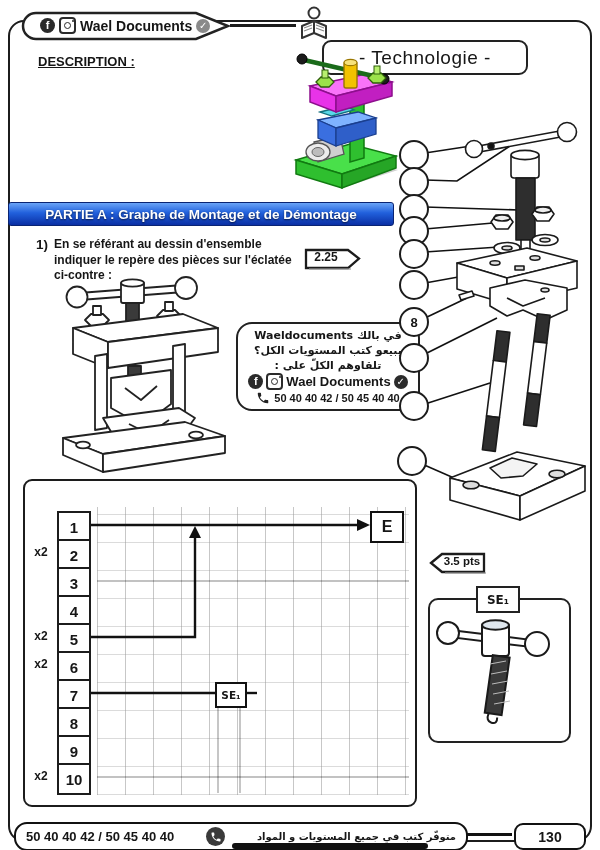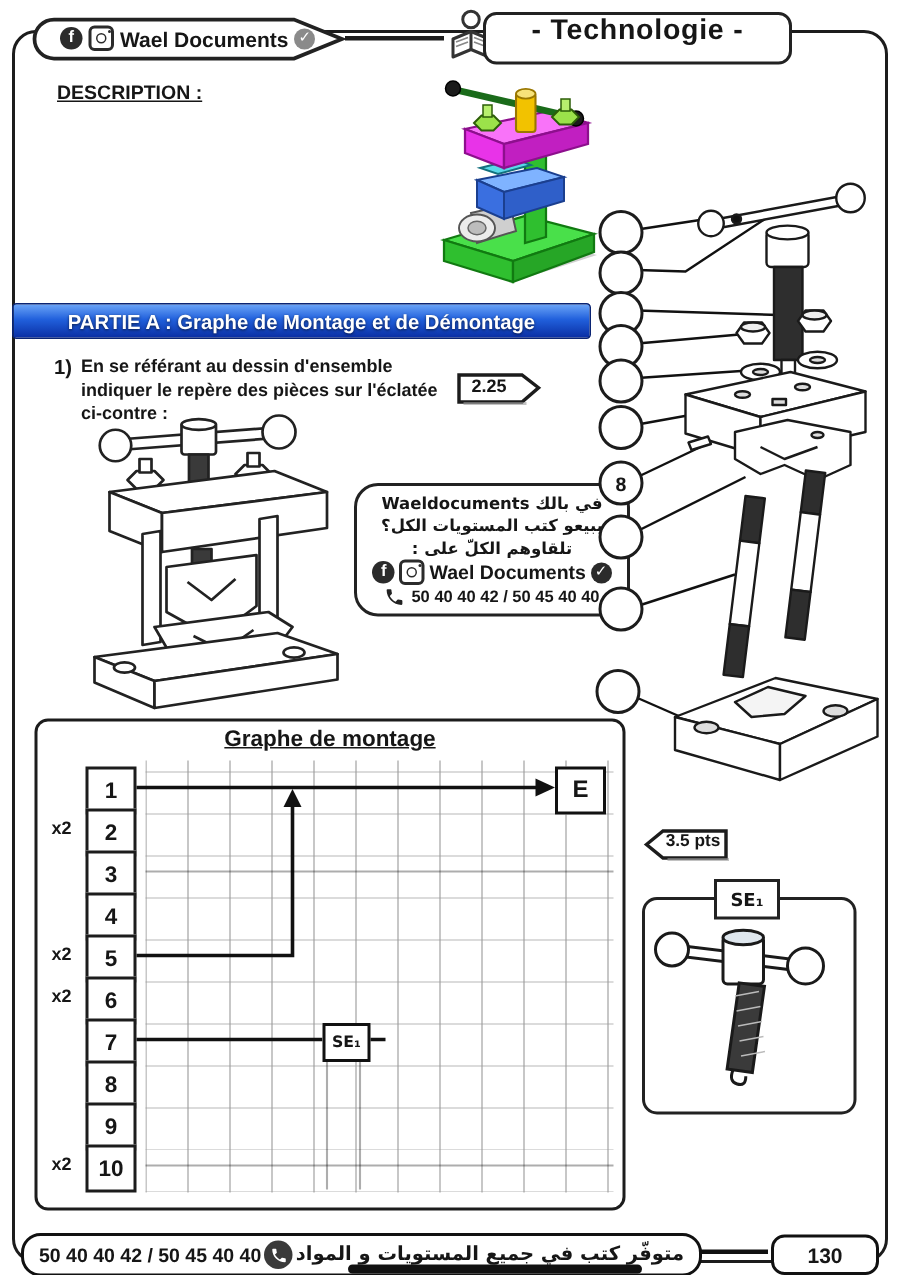--- a/index.html
+++ b/index.html
@@ -9,22 +9,22 @@
   .frame{border:2px solid #1c1c1c;border-radius:16px;}
   
   .brandtxt{font-weight:bold;font-size:14px;white-space:nowrap;}
   .fb{display:inline-flex;align-items:center;justify-content:center;width:15px;height:15px;border-radius:50%;
       background:#2b2b2b;color:#fff;font-weight:bold;font-size:11px;line-height:1;}
   .ig{display:inline-block;width:13px;height:13px;border:2px solid #2b2b2b;border-radius:4px;position:relative;}
   .ig:before{content:"";position:absolute;left:3px;top:3px;width:5px;height:5px;border:1.6px solid #2b2b2b;border-radius:50%;}
   .ig:after{content:"";position:absolute;right:0.5px;top:0.5px;width:2px;height:2px;background:#2b2b2b;border-radius:50%;}
   .vbadge{display:inline-flex;align-items:center;justify-content:center;width:14px;height:14px;border-radius:50%;
       background:#8a8a8a;color:#fff;font-size:10px;line-height:1;font-family:"DejaVu Sans",sans-serif;}
-  .titlebox{border:2.5px solid #222;border-radius:9px;background:#fff;display:flex;justify-content:center;
-      font-weight:bold;font-size:19px;letter-spacing:.5px;}
+  .titlebox{border:2.5px solid #222;border-radius:9px;background:#fff;display:flex;align-items:center;justify-content:center;
+      font-weight:normal;font-size:19px;letter-spacing:.5px;margin-top:32px;}
   
   .h-ul{font-weight:bold;font-size:13px;text-decoration:underline;margin:0 0 1px 0;}
   .body-t{font-weight:600;font-size:12px;line-height:1.32;margin:0 0 2px 0;}
   .banner{background:linear-gradient(180deg,#6aa4f7 0%,#2160dc 45%,#0a2fa4 100%);
       border:1.5px solid #0a2473;border-radius:3px;color:#fff;font-weight:bold;font-size:13.5px;
       display:flex;align-items:center;justify-content:center;text-shadow:0 1px 2px rgba(0,0,0,.65);}
   .q1wrap{display:flex;gap:6px;}
   .qnum{font-weight:bold;font-size:13.5px;}
   .qtxt{font-weight:600;font-size:12px;line-height:1.3;}
   .q2head{font-weight:bold;font-size:12.5px;text-decoration:underline;}
@@ -50,21 +50,21 @@
       display:flex;align-items:center;justify-content:center;font-weight:bold;font-size:10.5px;font-family:"DejaVu Sans",sans-serif;}
   .callout{position:absolute;width:26px;height:26px;border:2px solid #1c1c1c;border-radius:50%;background:#fff;
       display:flex;align-items:center;justify-content:center;font-weight:bold;font-size:13px;}
   .detailbox{border:2.5px solid #222;border-radius:10px;background:#fff;}
   .detailtab{border:2.5px solid #222;background:#fff;display:flex;align-items:center;justify-content:center;
       font-weight:bold;font-size:12px;font-family:"DejaVu Sans",sans-serif;}
   
   .fpill{border:2.5px solid #111;border-radius:13px;background:#fff;display:flex;align-items:center;
       justify-content:space-between;padding:0 10px;}
   .fnums{font-weight:bold;font-size:13px;white-space:nowrap;}
-  .farab{direction:rtl;font-family:"DejaVu Sans",sans-serif;font-weight:bold;font-size:13px;white-space:nowrap;}
+  .farab{direction:rtl;font-family:"DejaVu Sans",sans-serif;font-weight:bold;font-size:10px;white-space:nowrap;}
   .pagepill{border:2.5px solid #111;border-radius:9px;background:#fff;display:flex;align-items:center;justify-content:center;
       font-weight:bold;font-size:14px;}
   .phonedot{display:inline-flex;align-items:center;justify-content:center;width:19px;height:19px;border-radius:50%;background:#3a3a3a;}
   svg{display:block;}
 </style>
 </head>
 <body>
 
 <div id="page">
 
@@ -285,21 +285,20 @@
     <div class="callout" style="left:4px;top:343px;">
         <span></span>
       </div>
     <div class="callout" style="left:2px;top:398px;">
         <span></span>
       </div>
   </div>
 
 
   <div class="abs graphbox" style="left:23px;top:479px;width:390px;height:324px;">
-    <div class="gtitle">Graphe de montage</div>
     <div class="grid"></div>
     <svg class="abs" style="left:0;top:0;" width="390" height="324" viewBox="0 0 390 324">
       <g stroke="#111" stroke-width="2.4" fill="none">
         <line x1="62" y1="44" x2="336" y2="44"></line>
         <polyline points="62,156 170,156 170,56"></polyline>
         <line x1="62" y1="212" x2="190" y2="212"></line>
         <line x1="218" y1="212" x2="232" y2="212"></line>
       </g>
       <polygon points="332,38 345,44 332,50" fill="#111"></polygon>
       <polygon points="164,57 170,45 176,57" fill="#111"></polygon>

